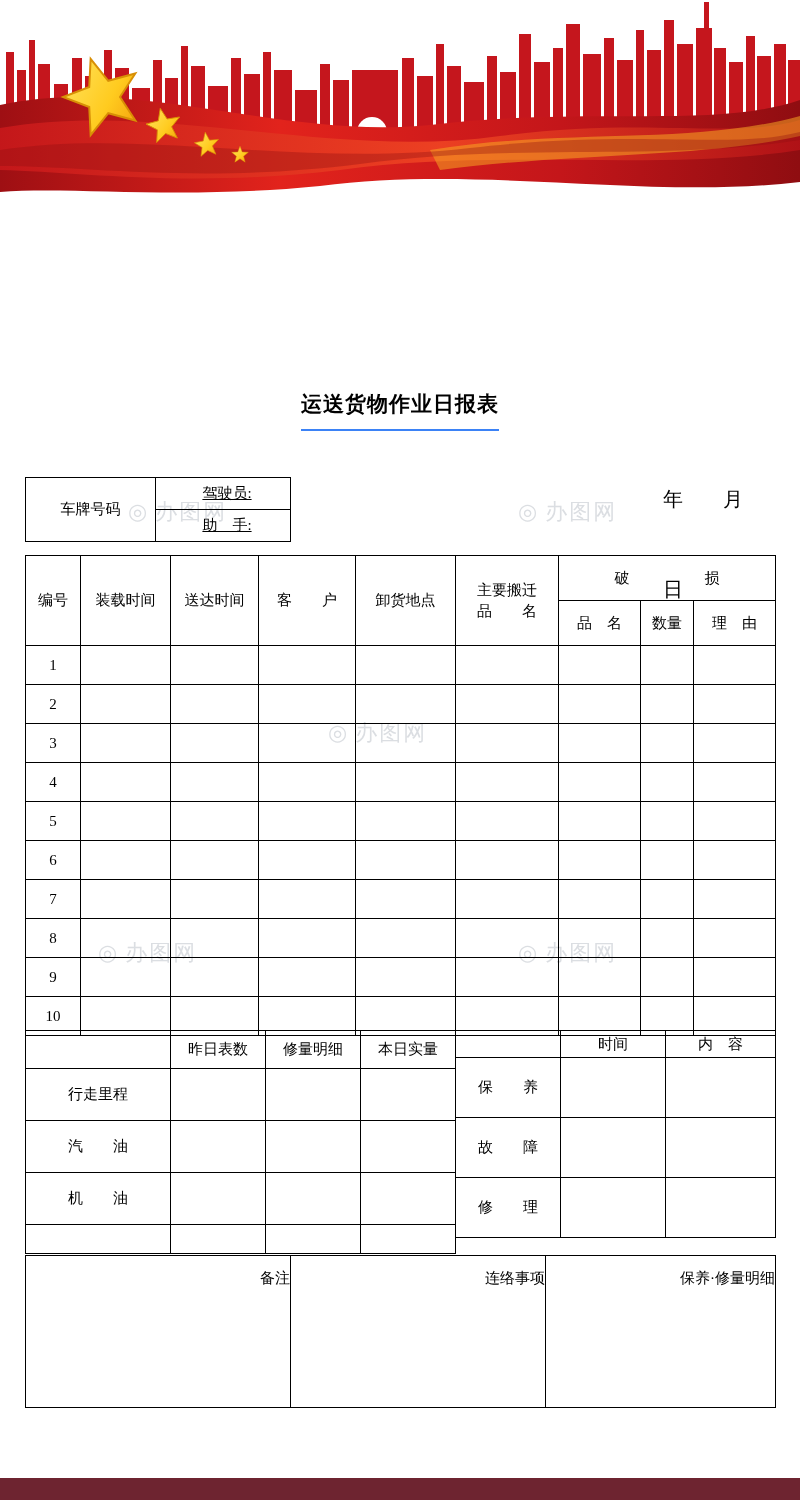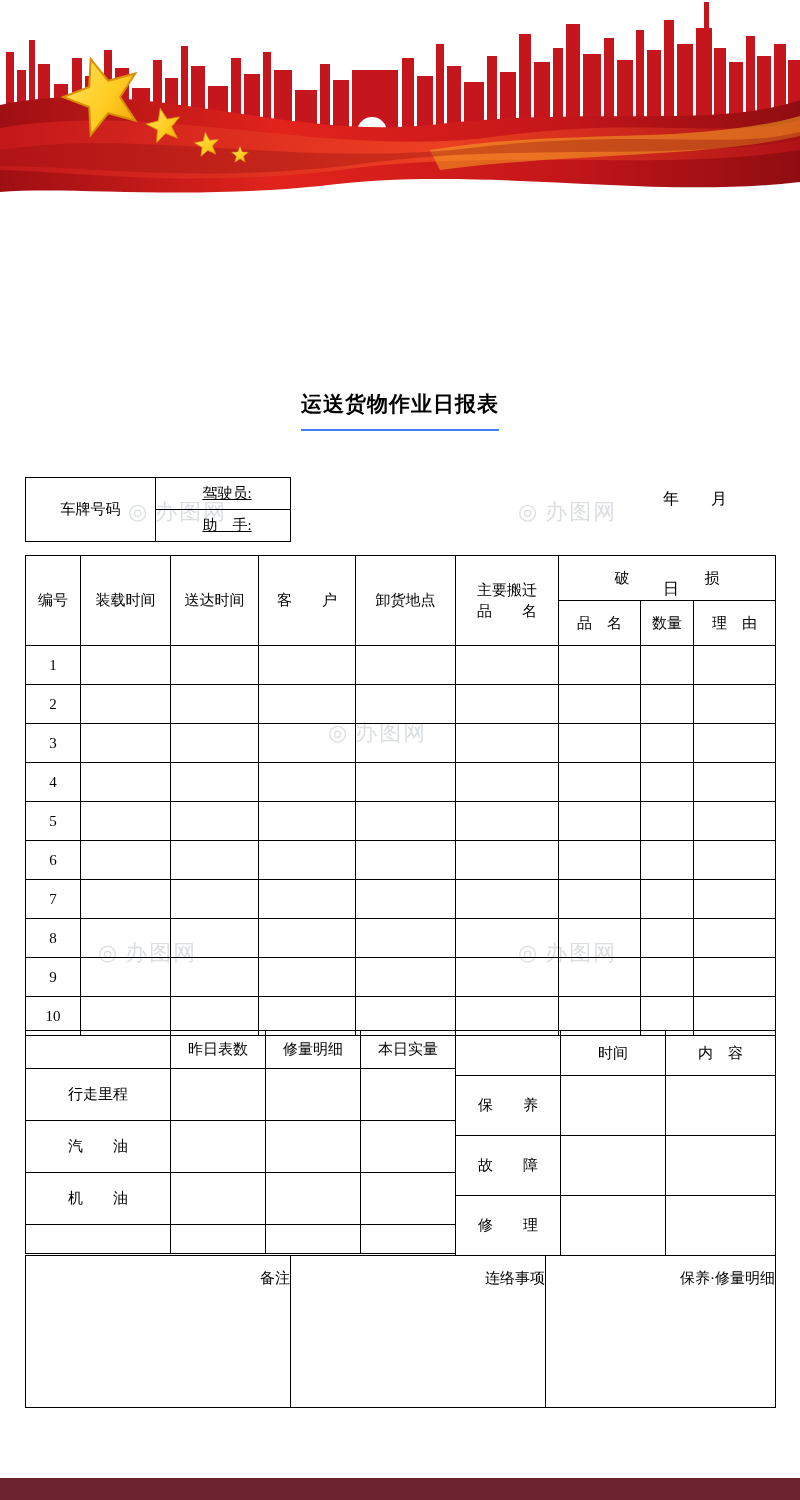--- a/index.html
+++ b/index.html
@@ -2,21 +2,21 @@
 <html><head>
 <meta charset="utf-8">
 <style>
   html,body{margin:0;padding:0;background:#fff;}
   .page{position:relative;width:800px;height:1500px;background:#fff;overflow:hidden;
         font-family:"Liberation Serif","DejaVu Serif",serif;color:#000;}
   .banner{position:absolute;top:0;left:0;display:block;}
   .page-title{position:absolute;top:390px;left:0;width:100%;text-align:center;
               font-size:21px;font-weight:bold;letter-spacing:1px;}
   .page-title .u{border-bottom:2px solid #3b82f6;padding-bottom:13px;}
-  .date-block{position:absolute;left:663px;top:424px;font-size:16px;line-height:30px;white-space:pre;}
+  .date-block{position:absolute;left:663px;top:424px;font-size:20px;line-height:30px;white-space:pre;}
   table{border-collapse:collapse;table-layout:fixed;}
   td{border:1px solid #000;font-size:15px;text-align:center;vertical-align:middle;
      padding:0;overflow:hidden;white-space:pre;}
   .info-table{position:absolute;left:25px;top:477px;width:265px;}
   .info-table td{height:31px;}
   .info-table .kv{text-align:center;padding-left:8px;text-decoration:underline;}
   .main-table{position:absolute;left:25px;top:555px;width:750px;}
   .main-table tr.hdr td{height:44px;line-height:21px;}
   .main-table tr.data td{height:38px;}
   .meter-table{position:absolute;left:25px;top:1030px;width:430px;}
@@ -347,21 +347,21 @@
   </tbody>
     </table>
 
   <table class="maint-table">
     <colgroup>
         <col style="width:105px">
         <col style="width:105px">
         <col style="width:110px">
       </colgroup>
     <tbody>
-        <tr style="height:45px">
+        <tr style="height:27px">
       <td></td>
       <td>时间</td>
       <td>内　容</td>
     </tr>
     <tr style="height:60px">
       <td>保　　养</td>
       <td></td>
           <td></td>
     </tr>
     <tr style="height:60px">

